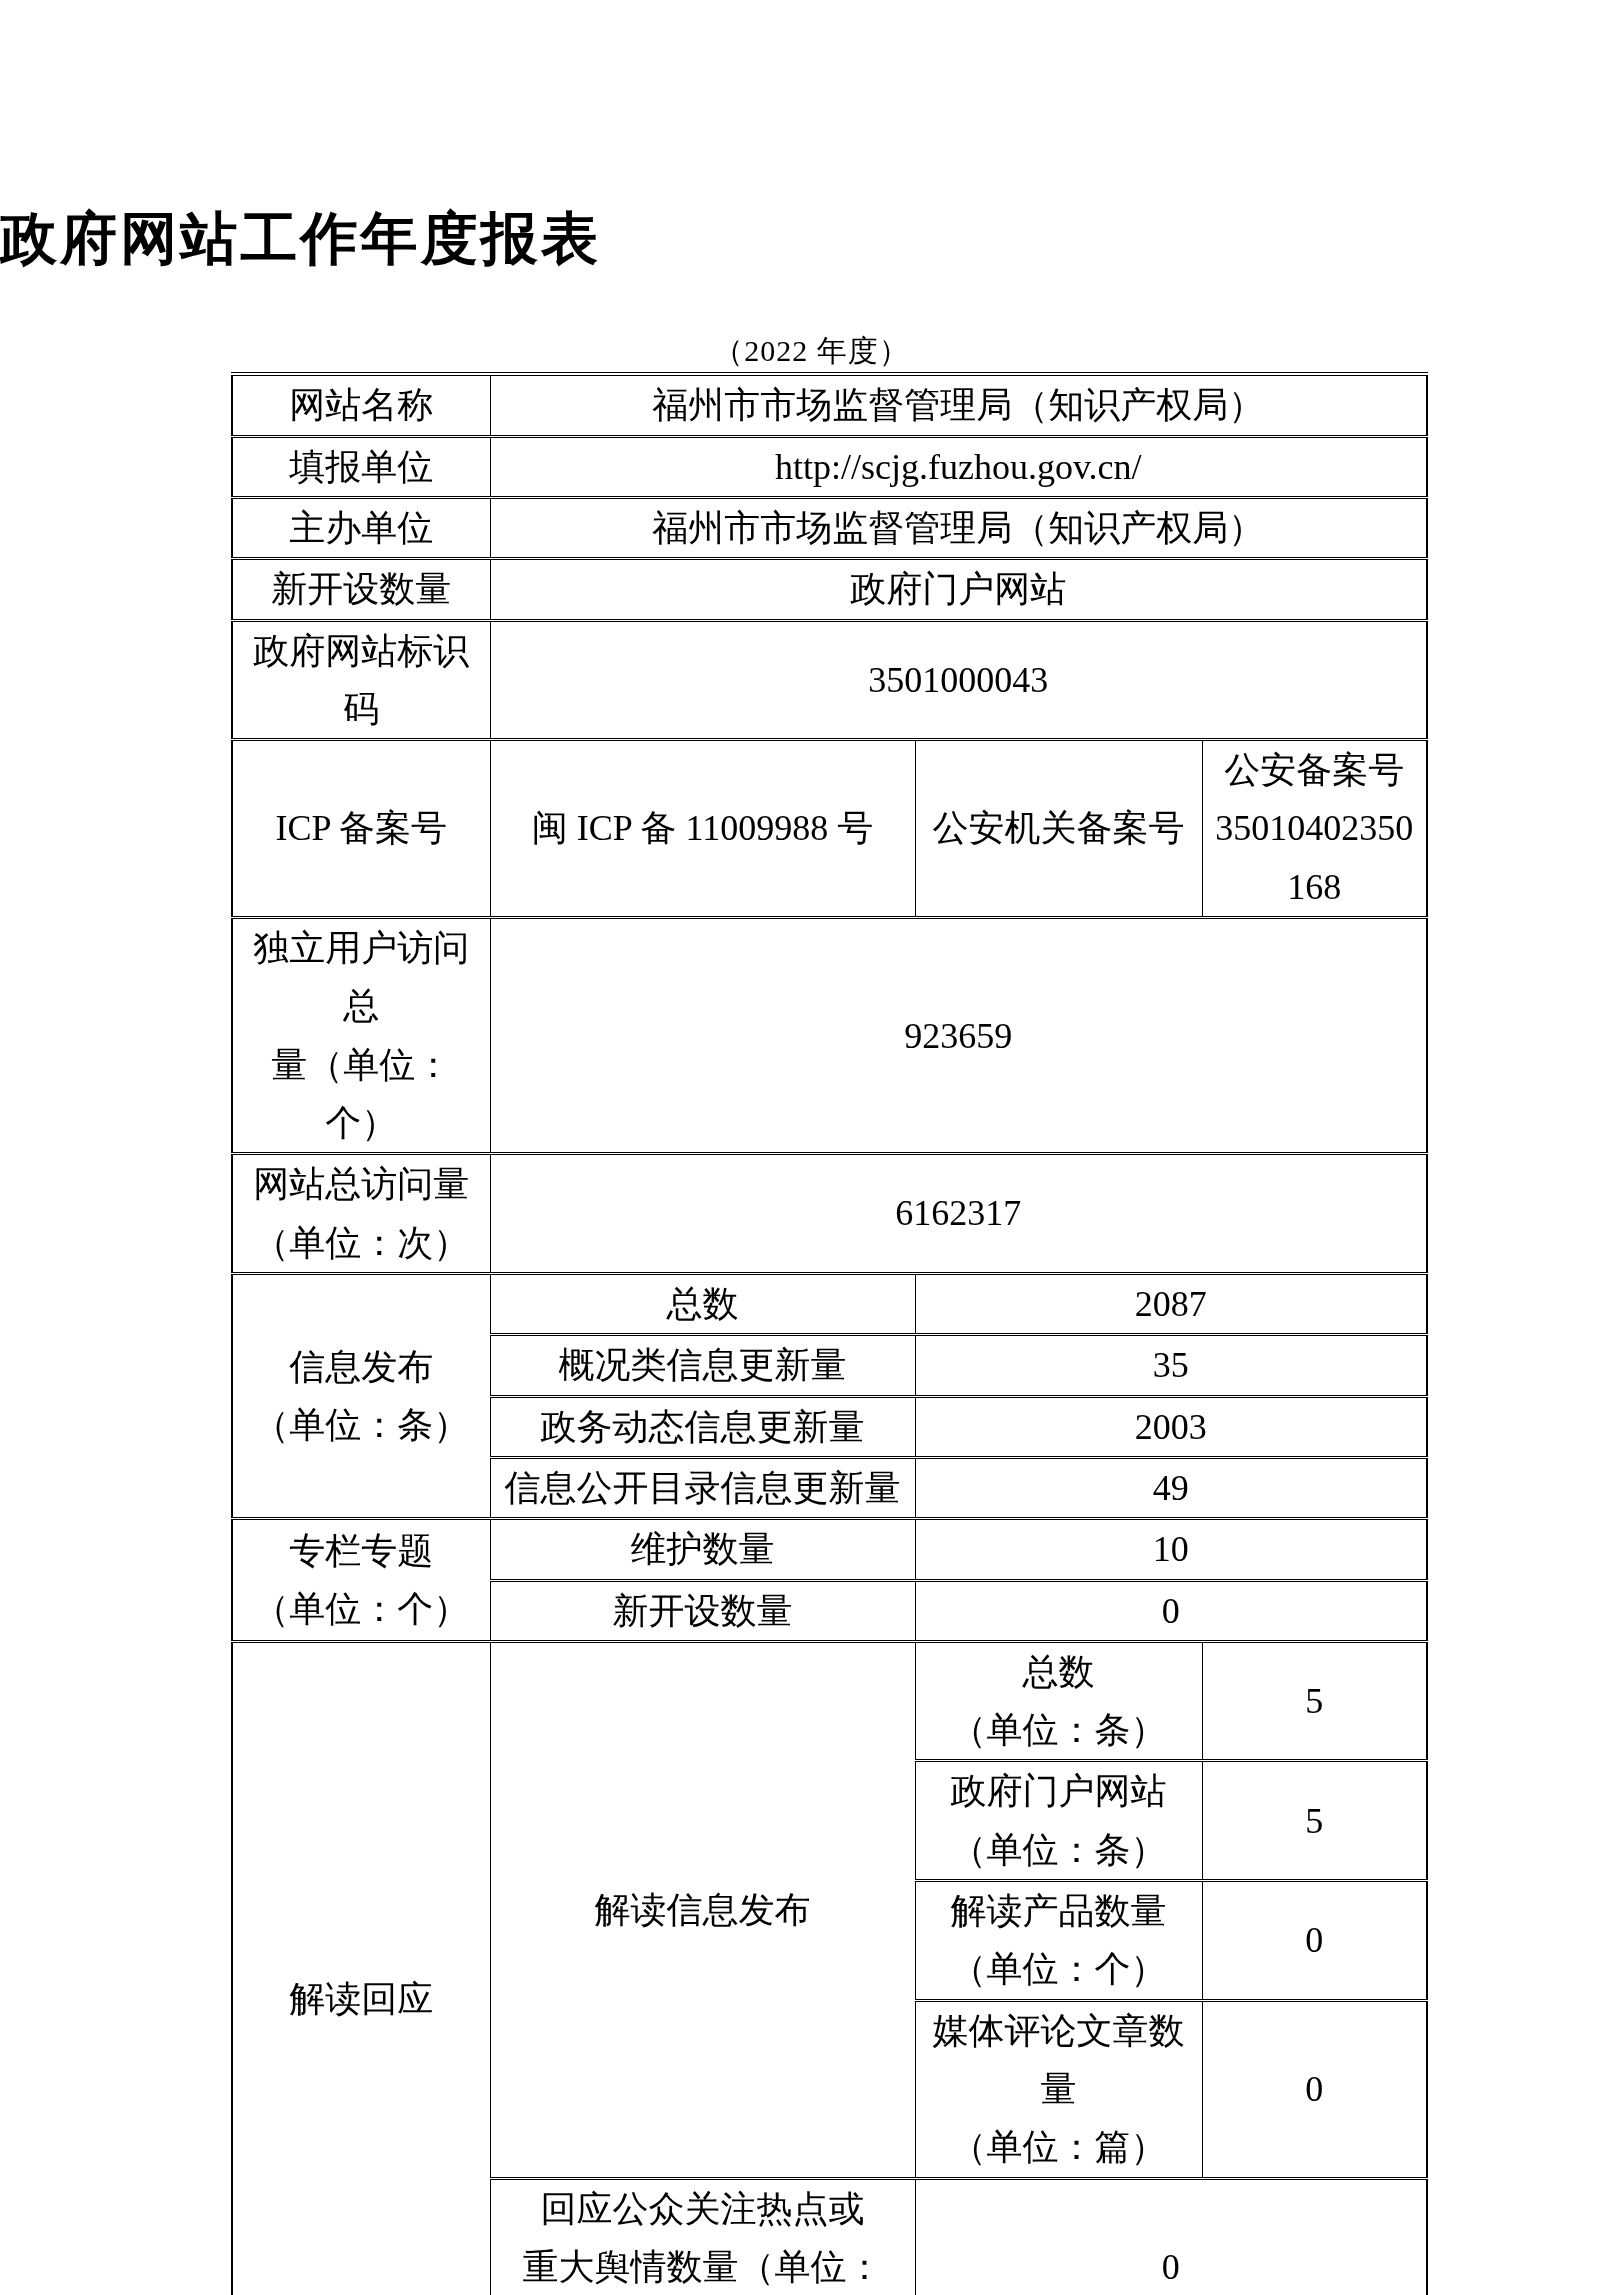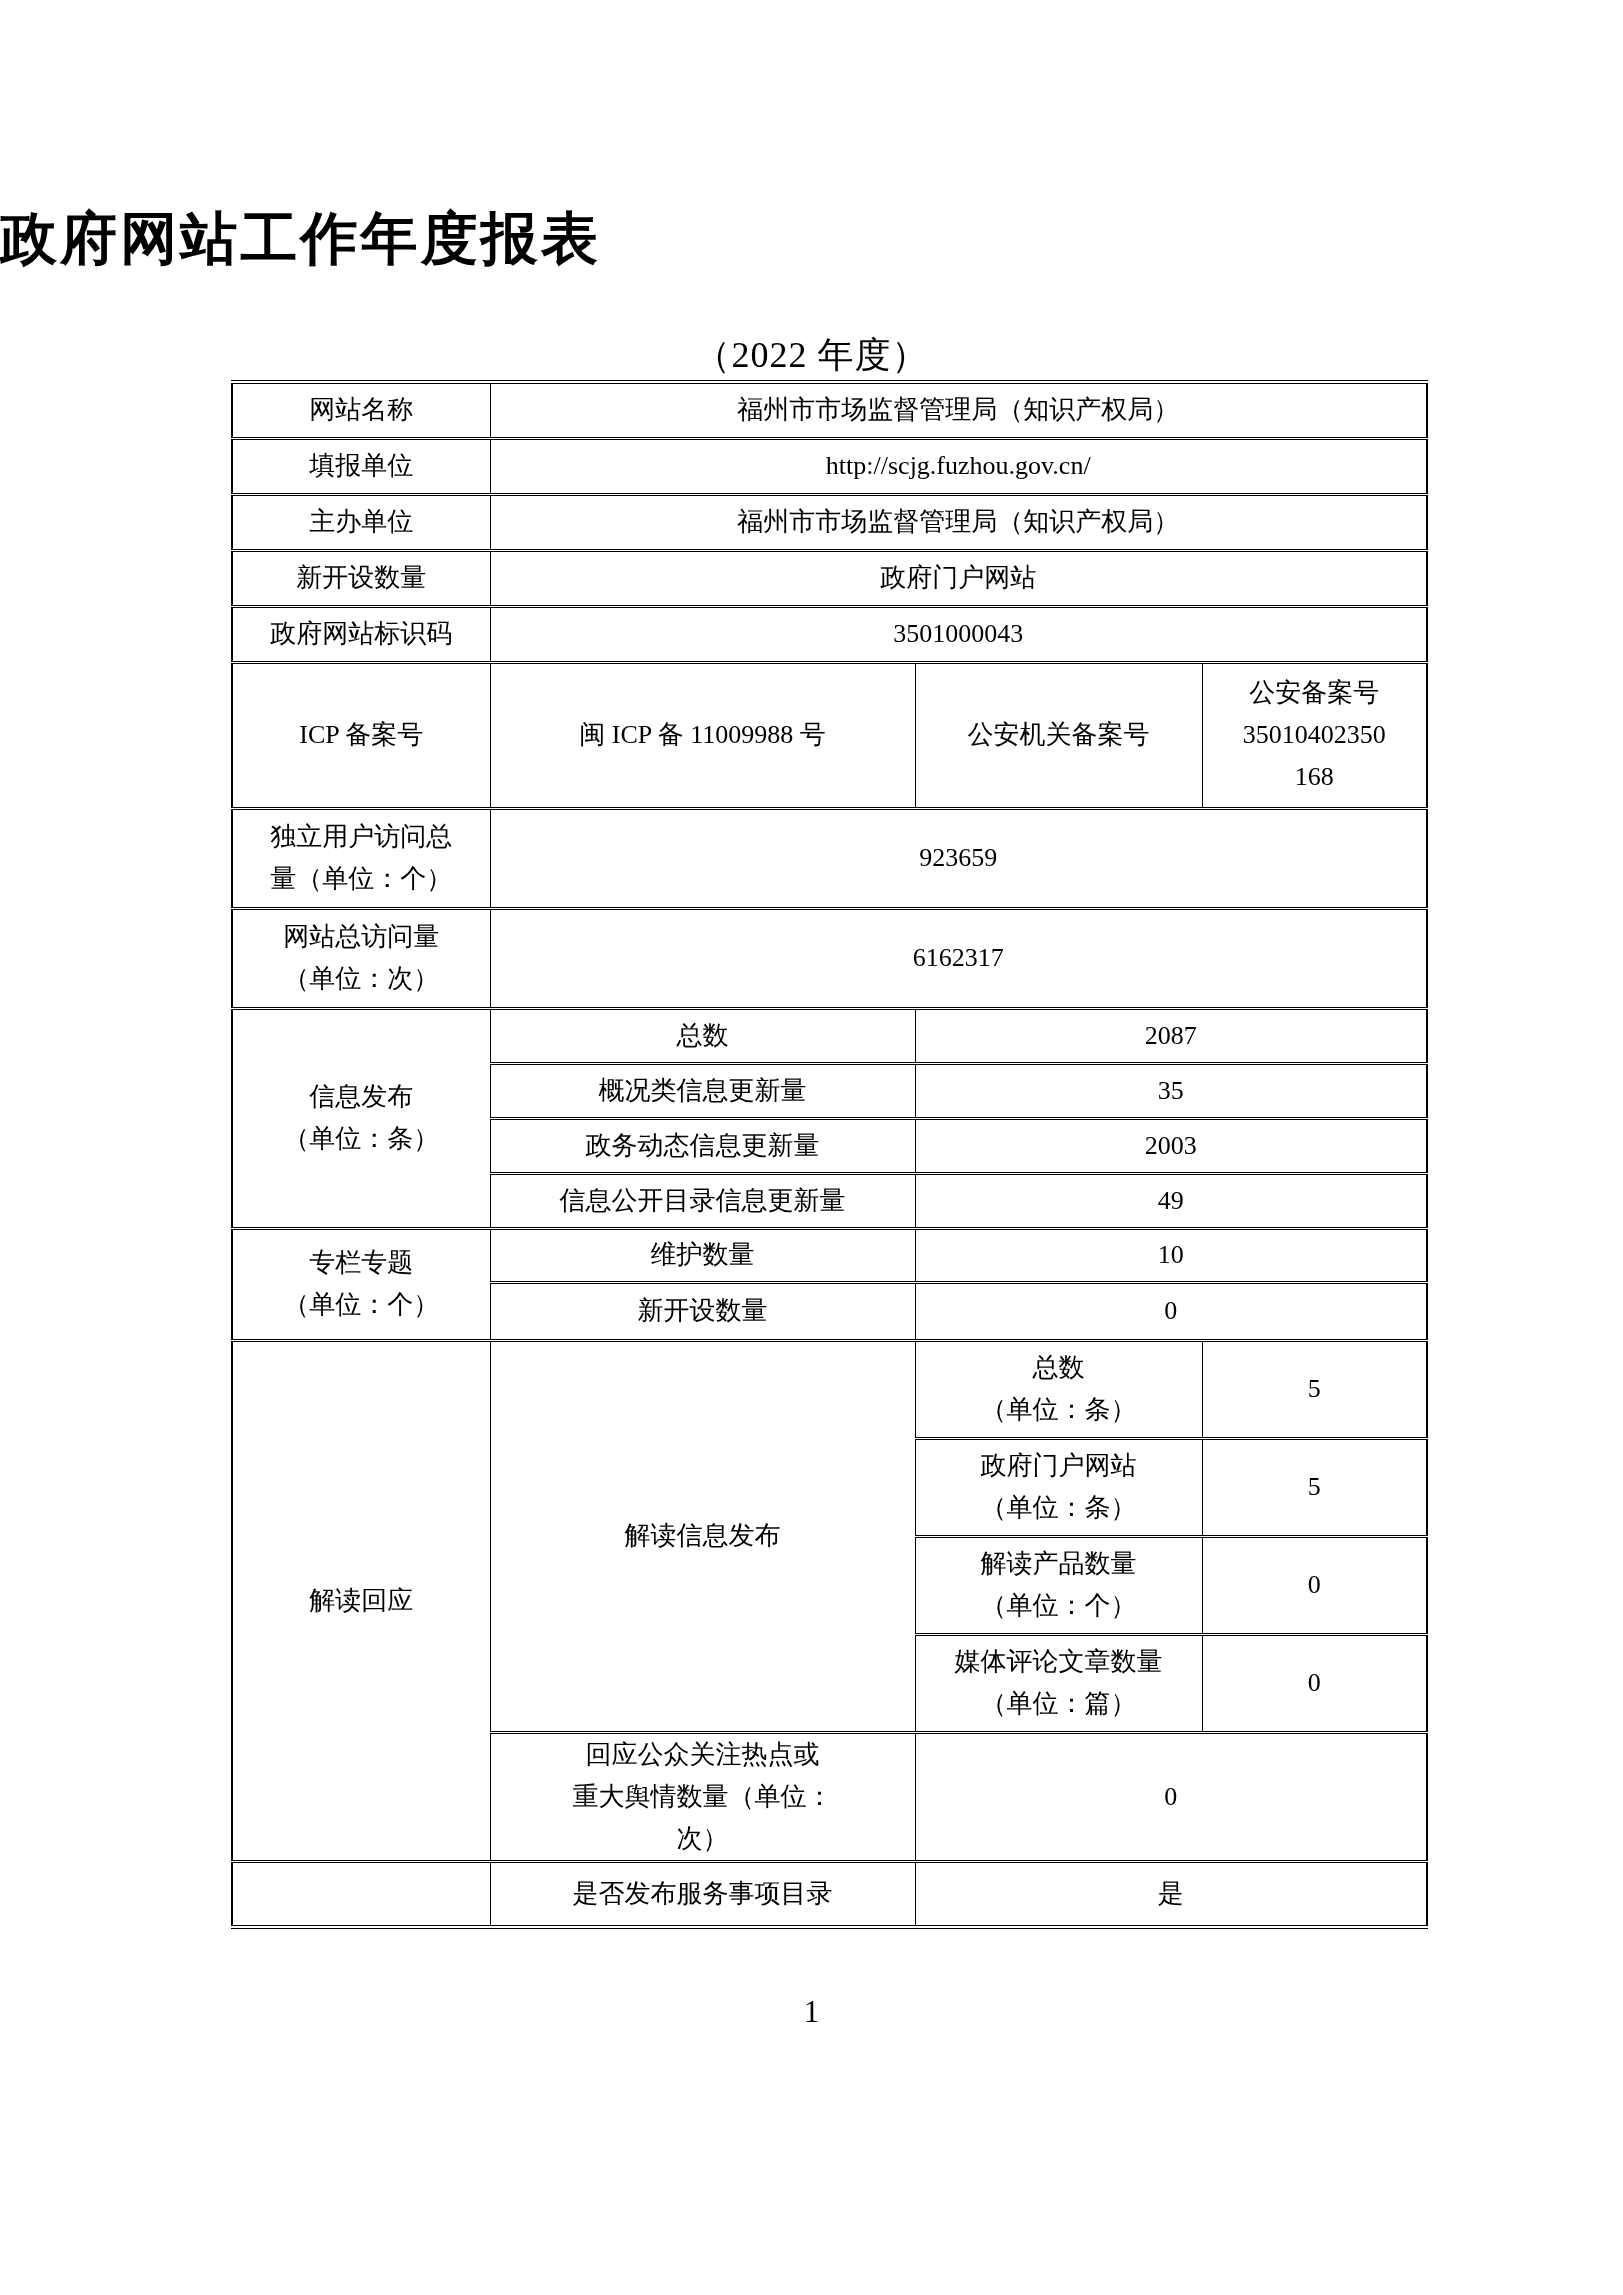--- a/index.html
+++ b/index.html
@@ -19,21 +19,21 @@
     padding-top: 203px;
     text-align: left;
     font-size: 57px;
     font-weight: bold;
     letter-spacing: 3.1px;
     line-height: 1.25;
   }
   .subtitle {
     margin-top: 57px;
     text-align: center;
-    font-size: 36px;
+    font-size: 30px;
     letter-spacing: 1px;
   }
   .unit-line {
     margin: 106px 0 15.3px 231px;
     font-size: 30px;
     font-weight: bold;
     letter-spacing: 0.5px;
   }
 
   table.report {
@@ -45,21 +45,21 @@
     border-bottom: 4.6px double #000;
     border-left: 2px solid #000;
     border-right: 2px solid #000;
   }
   table.report td {
     border: 1.5px solid #000;
     border-top: 3.6px double #000;
     border-bottom: 3.6px double #000;
     text-align: center;
     vertical-align: middle;
-    font-size: 26px;
+    font-size: 36px;
     line-height: 1.62;
     white-space: pre-line;
     padding: 0 9px;
     overflow: hidden;
   }
 
   .pagenum {
     margin-top: 65px;
     text-align: center;
     font-size: 31px;

